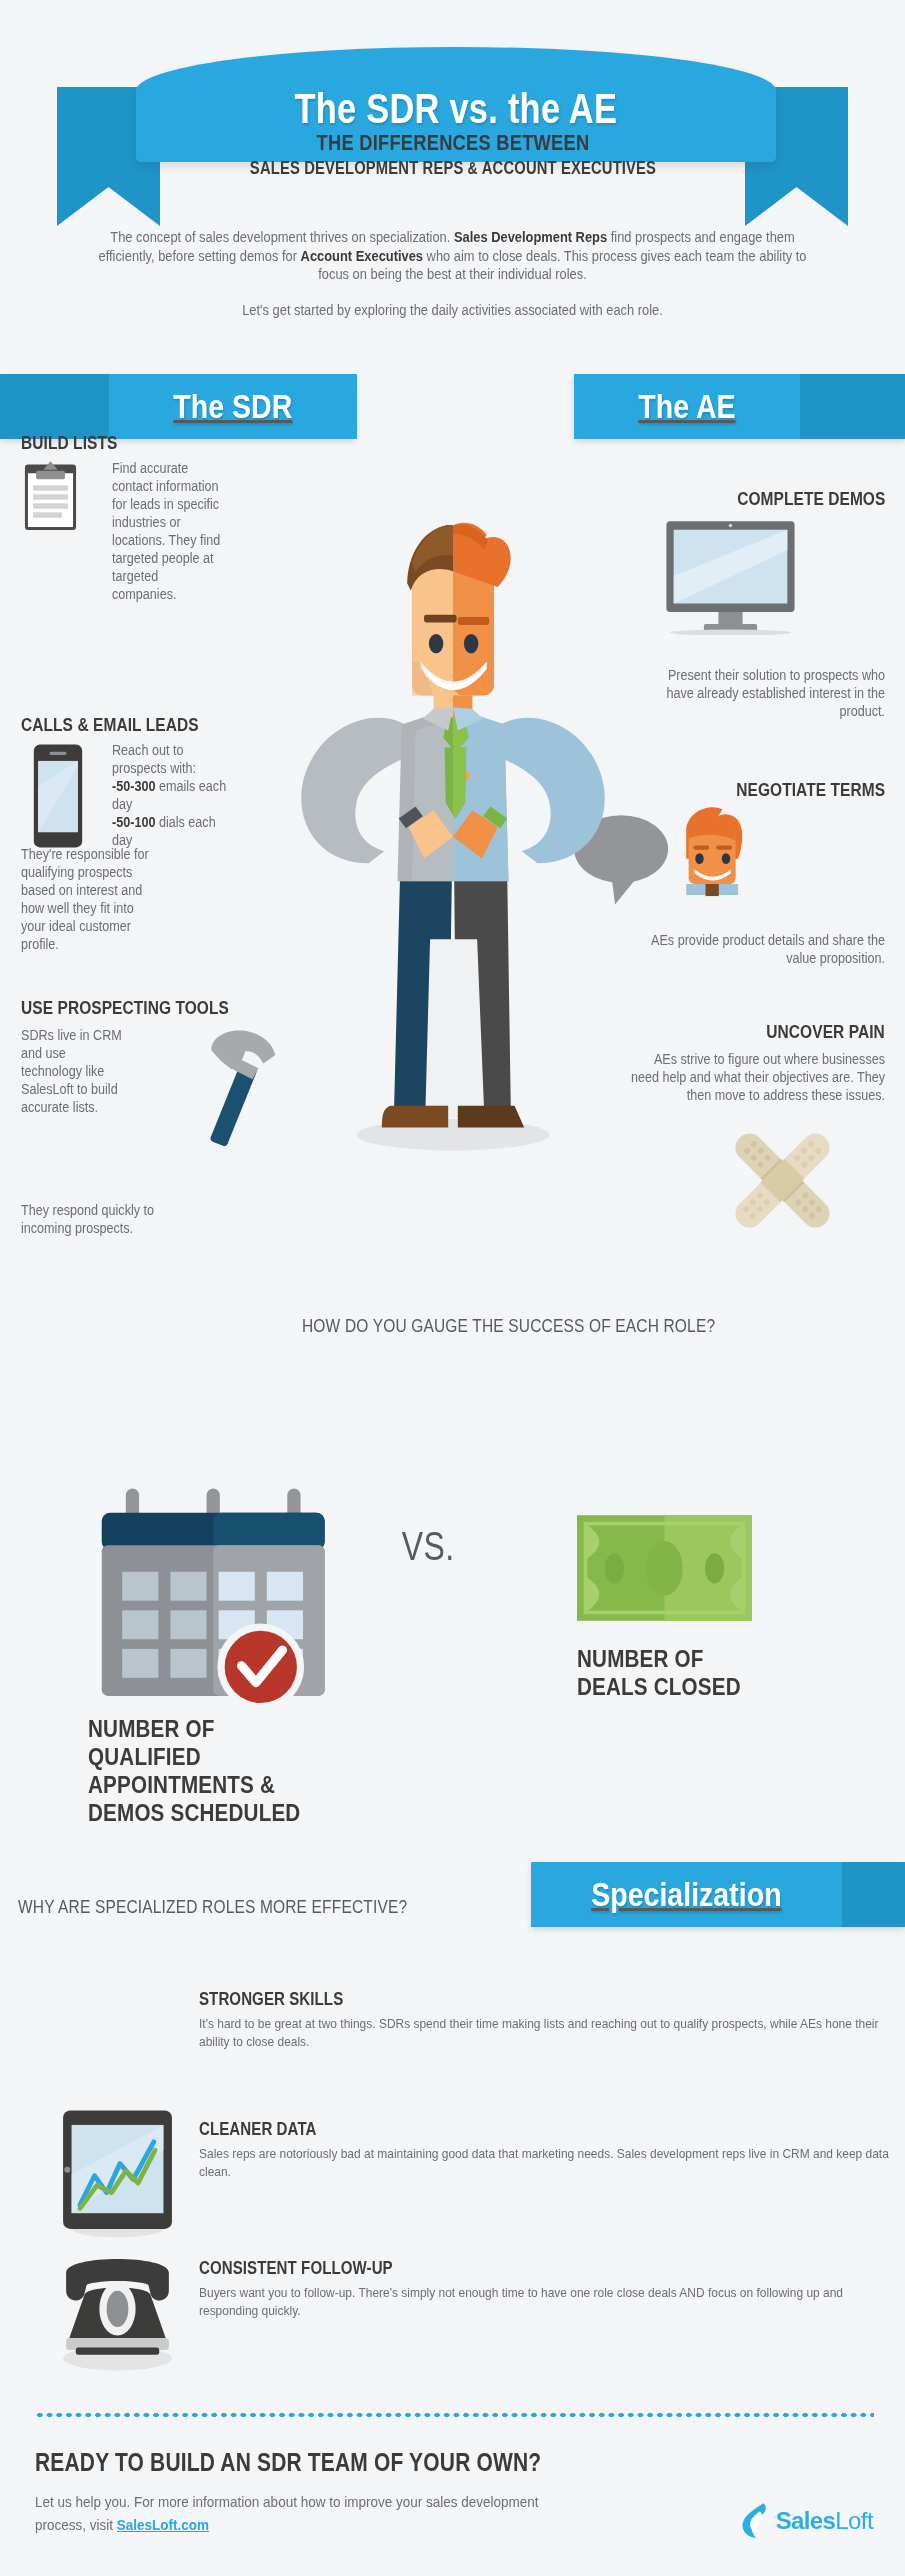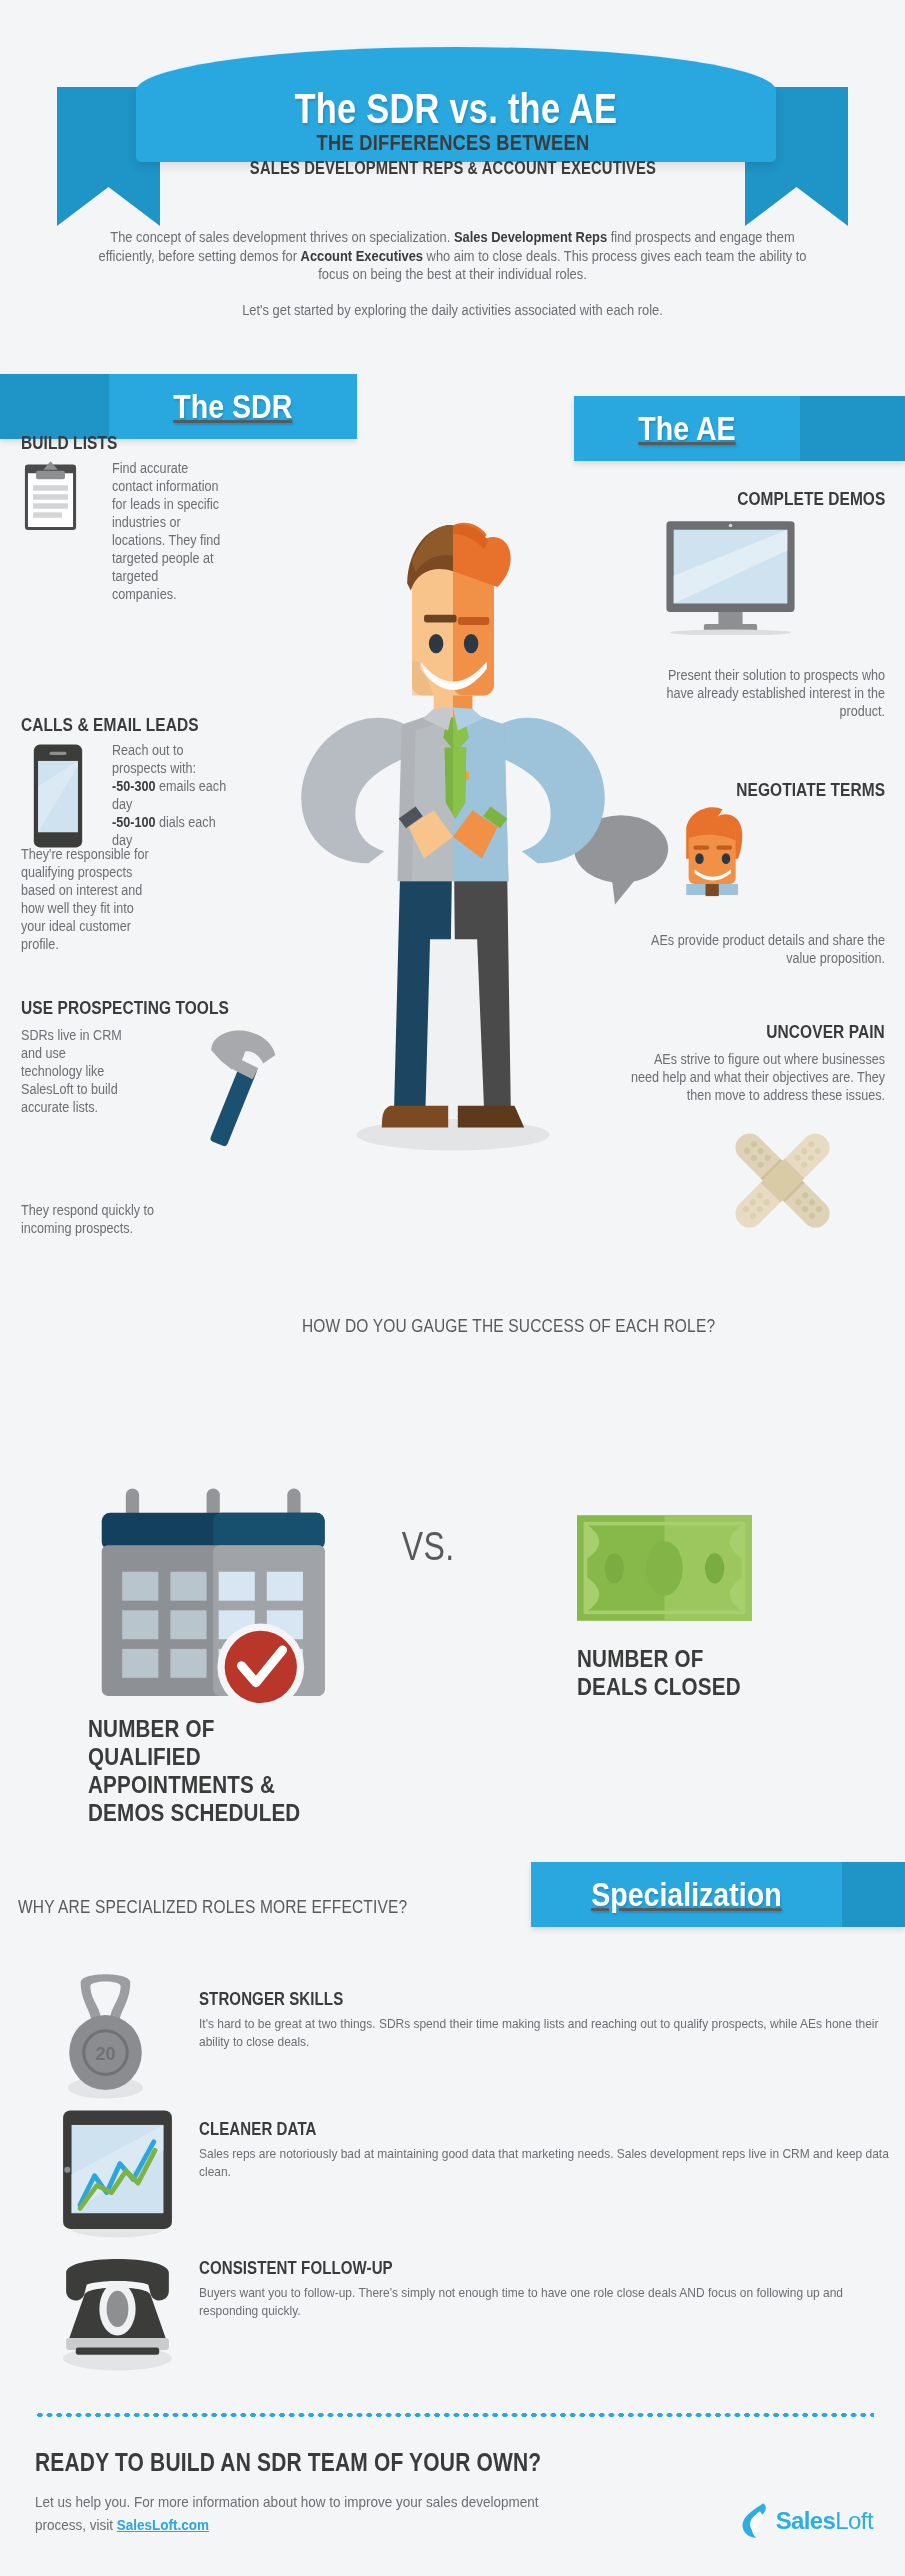--- a/index.html
+++ b/index.html
@@ -67,21 +67,21 @@
     font-family:"Liberation Sans Narrow","Liberation Sans",sans-serif;
     font-weight:bold;color:#fff;font-size:34px;transform:scaleX(.84);
     text-shadow:1.2px 1.8px 2.4px rgba(0,0,0,.16);white-space:nowrap;
   }
 
   
   #sdr-bar{left:0;top:374px;width:356px;}
   #sdr-bar .dark{left:0;width:109px;}
   #sdr-bar .light{left:109px;width:248px;}
   
-  #ae-bar{left:574px;top:396px;width:332px;}
+  #ae-bar{left:574px;top:374px;width:332px;}
   #ae-bar .light{left:0;width:226px;}
   #ae-bar .dark{left:226px;width:106px;}
   
   #obj-bar{left:0;top:1289px;width:356px;}
   #obj-bar .dark{left:0;width:121px;}
   #obj-bar .light{left:121px;width:235px;}
   
   #spec-bar{left:531px;top:1862px;width:374px;}
   #spec-bar .light{left:0;width:311px;align-items:center;}
   #spec-bar .dark{left:311px;width:63px;}
@@ -477,29 +477,20 @@
   <div class="obj-cap" id="cap-right">NUMBER OF DEALS CLOSED</div>
 
   <div class="bluebar" id="spec-bar">
     <div class="light">
       <span class="lbl">Specialization</span>
     </div>
     <div class="dark"></div>
   </div>
   <div class="side-q" id="spec-q">WHY ARE SPECIALIZED ROLES MORE EFFECTIVE?</div>
 
-  <div class="ico" id="ico-kettlebell">
-    <svg width="103" height="127" viewBox="0 0 170 210">
-      <ellipse cx="85" cy="188" rx="62" ry="18" fill="#e3e4e6"></ellipse>
-      <path d="M44 14 C44 -4 126 -4 126 14 C126 46 108 62 108 80 L92 80 C92 54 110 44 110 20 C110 10 60 10 60 20 C60 44 78 54 78 80 L62 80 C62 62 44 46 44 14 Z" fill="#9b9da0"></path>
-      <ellipse cx="85" cy="130" rx="60" ry="62" fill="#8a8c8f"></ellipse>
-      <circle cx="85" cy="130" r="36" fill="none" stroke="#6f7173" stroke-width="5"></circle>
-      <text x="85" y="142" text-anchor="middle" font-family="Liberation Sans Narrow, Liberation Sans, sans-serif" font-size="30" font-weight="bold" fill="#6f7173">20</text>
-    </svg>
-  </div>
   <div class="spec-item" id="spec-1">
     <div class="spec-h">STRONGER SKILLS</div>
     <div class="spec-p">It's hard to be great at two things. SDRs spend their time making lists and reaching out to qualify prospects, while AEs hone their ability to close deals.</div>
   </div>
 
   <div class="ico" id="ico-tablet">
     <svg width="121" height="130" viewBox="0 0 200 215">
       <ellipse cx="100" cy="198" rx="78" ry="16" fill="#e3e4e6"></ellipse>
       <rect x="10" y="4" width="180" height="196" rx="12" fill="#3c3c3b"></rect>
       <rect x="24" y="28" width="152" height="146" fill="#cfe2ef"></rect>

